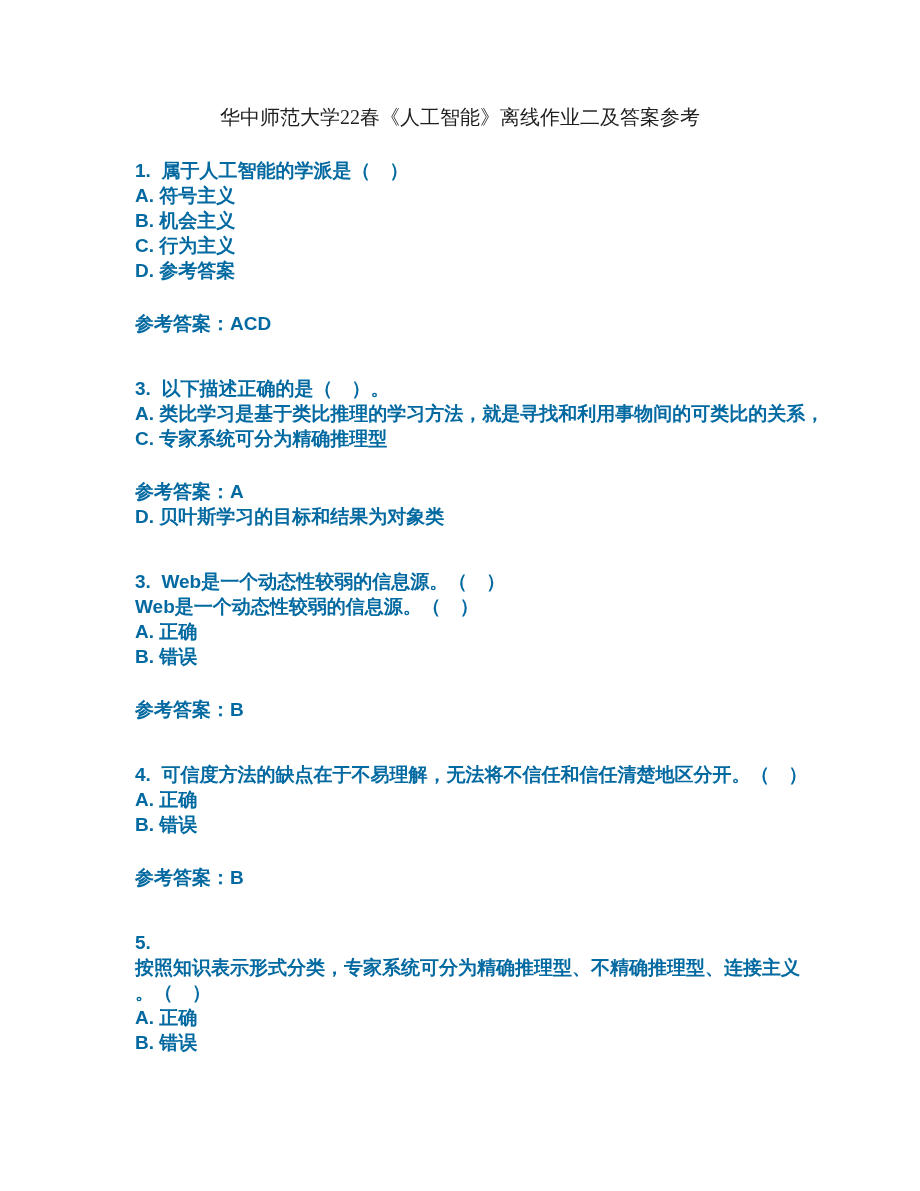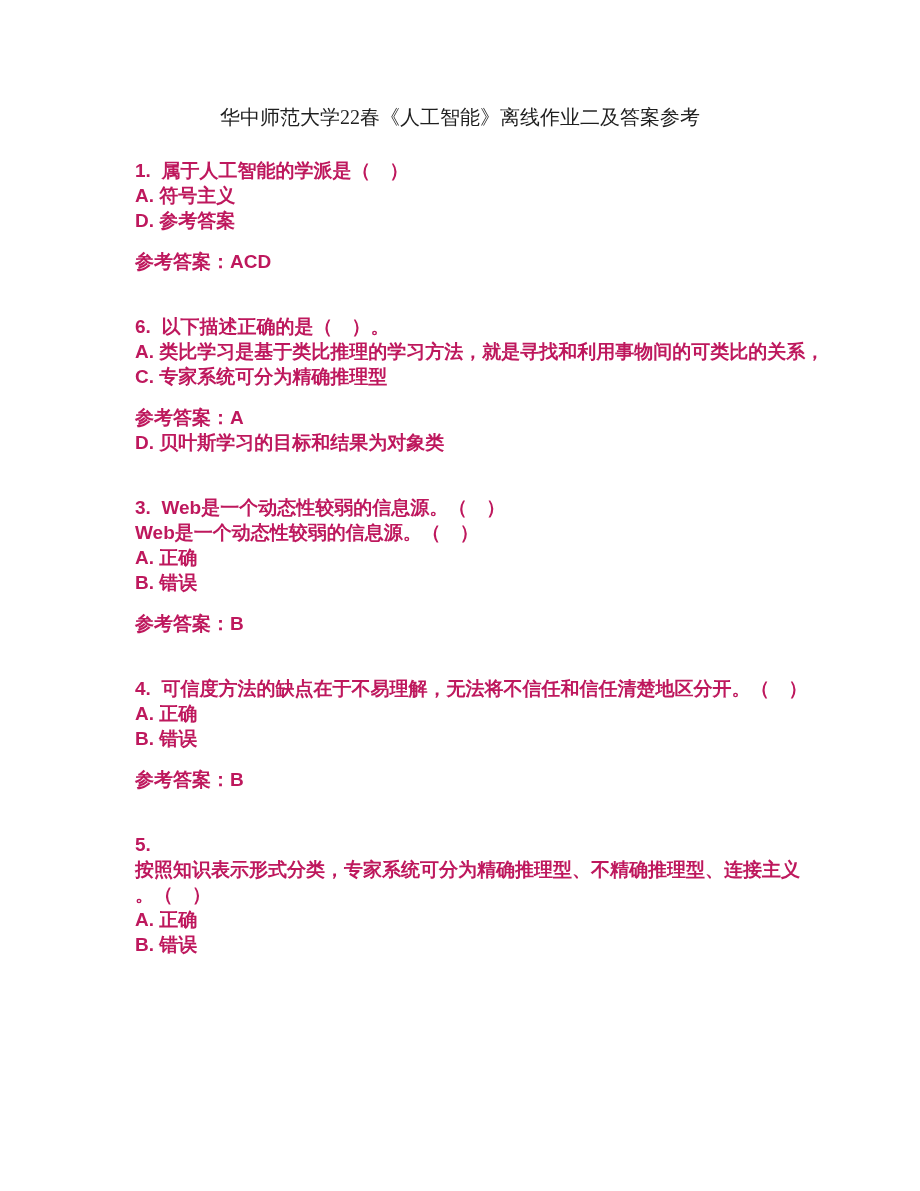--- a/index.html
+++ b/index.html
@@ -23,54 +23,56 @@
     color: #1f1f1f;
     font-weight: 400;
     white-space: pre-wrap;
   }
   .content {
     margin: 28px 85px 0 135px;
     font-family: "Liberation Sans", "DejaVu Sans", sans-serif;
     font-size: 19px;
     line-height: 25px;
     font-weight: 600;
-    color: #be185d;
+    color: #0369a1;
   }
   .question {
     margin-top: 40px;
   }
   .question:first-child {
     margin-top: 0;
   }
   .line {
     white-space: pre-wrap;
     min-height: 25px;
   }
   .answer {
-    margin-top: 16px;
+    margin-top: 28px;
   }
 </style>
 </head>
 <body>
 
 <div class="page">
 
   <div class="doc-title">华中师范大学22春《人工智能》离线作业二及答案参考</div>
 
   <div class="content">
 
     <section class="question">
       <div class="line">1.  属于人工智能的学派是（　）</div>
       <div class="line">A. 符号主义</div>
+      <div class="line">B. 机会主义</div>
+      <div class="line">C. 行为主义</div>
       <div class="line">D. 参考答案</div>
       <div class="line answer">参考答案：ACD</div>
     </section>
 
     <section class="question">
-      <div class="line">6.  以下描述正确的是（　）。</div>
+      <div class="line">3.  以下描述正确的是（　）。</div>
       <div class="line">A. 类比学习是基于类比推理的学习方法，就是寻找和利用事物间的可类比的关系，</div>
       <div class="line">C. 专家系统可分为精确推理型</div>
       <div class="line answer">参考答案：A</div>
       <div class="line">D. 贝叶斯学习的目标和结果为对象类</div>
     </section>
 
     <section class="question">
       <div class="line">3.  Web是一个动态性较弱的信息源。（　）</div>
       <div class="line">Web是一个动态性较弱的信息源。（　）</div>
       <div class="line">A. 正确</div>

